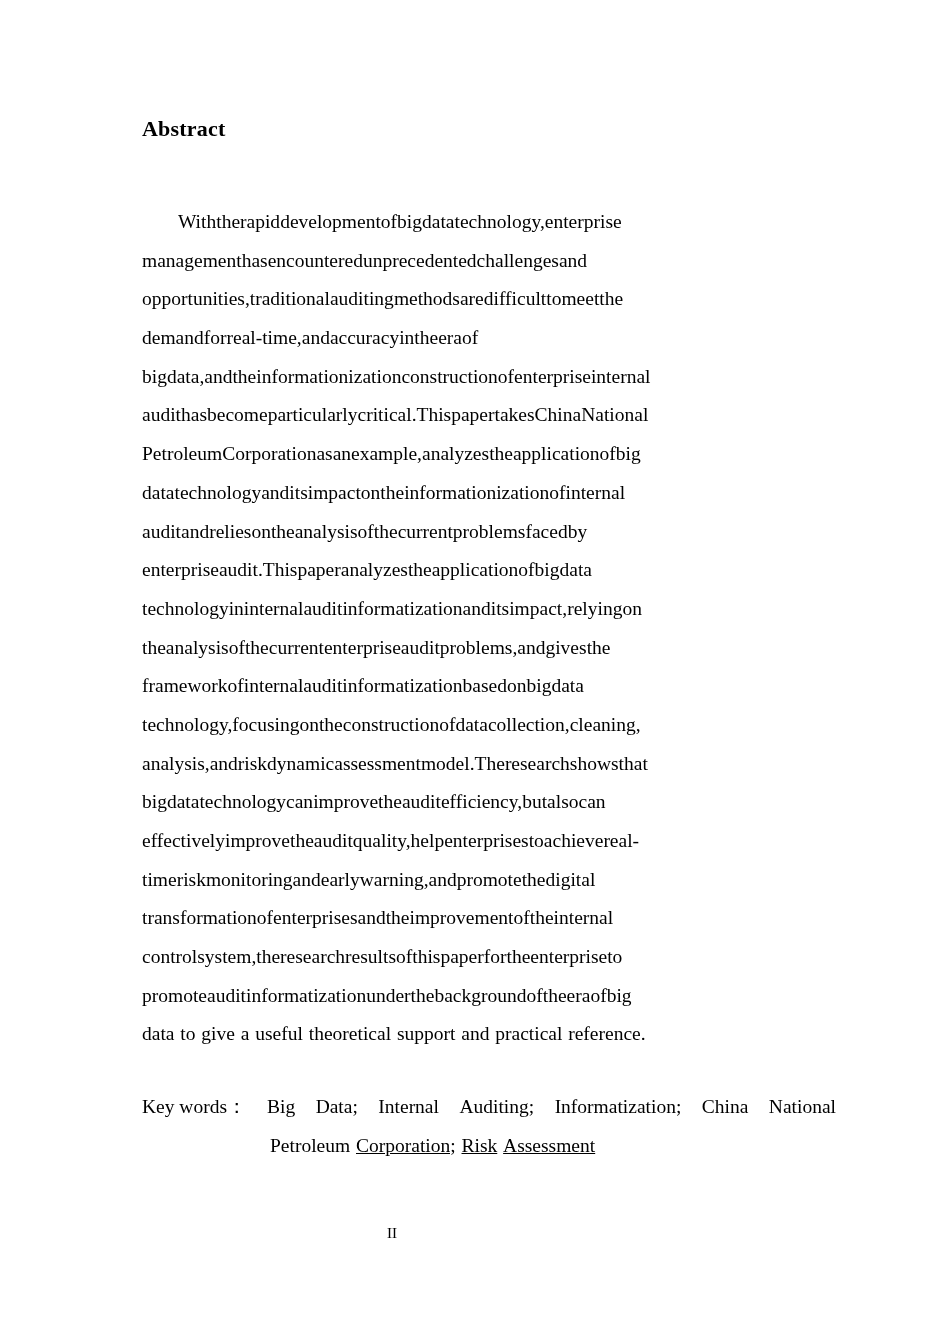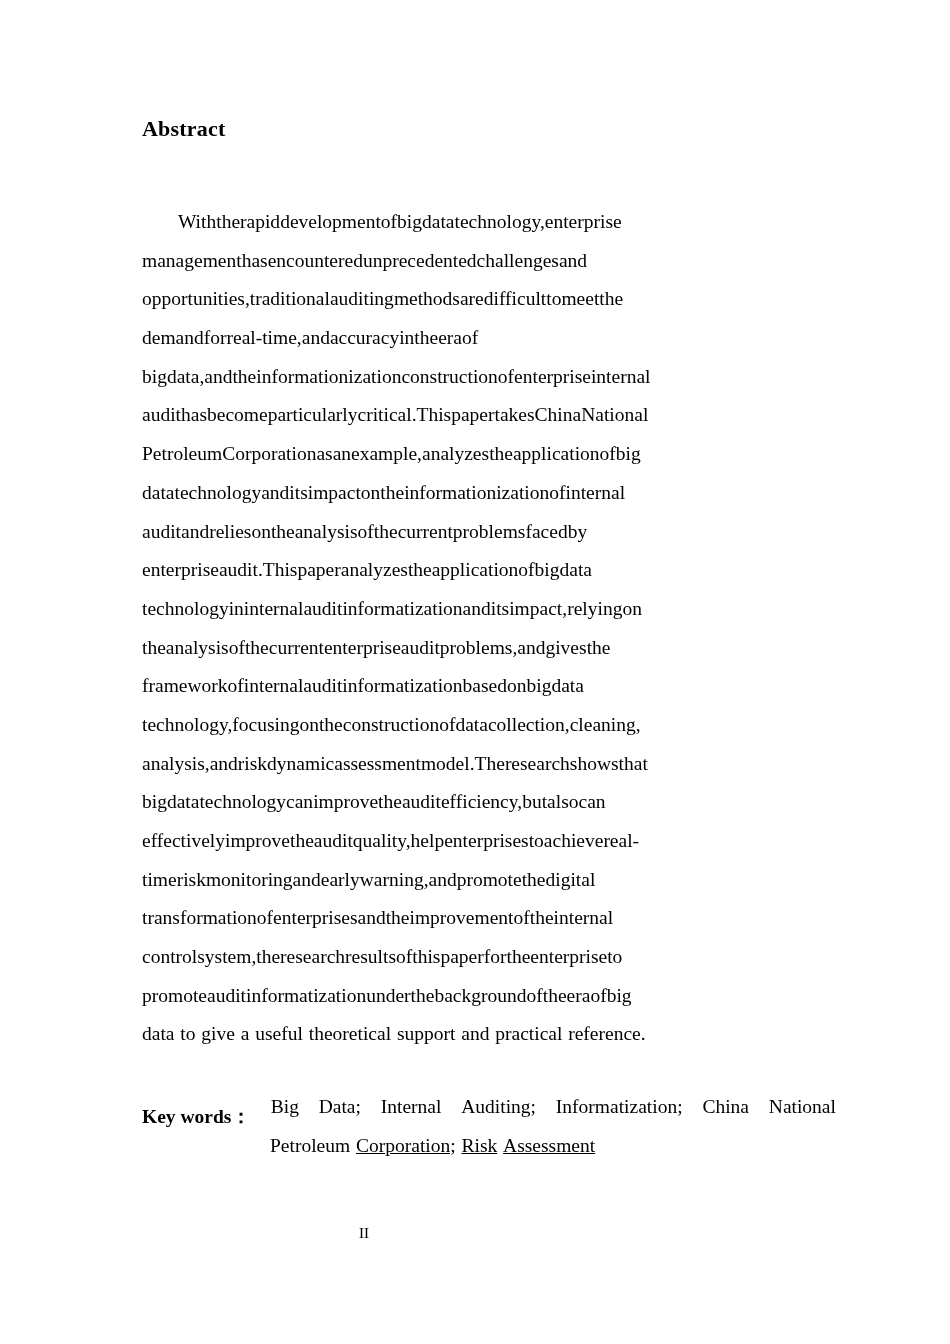--- a/index.html
+++ b/index.html
@@ -79,39 +79,38 @@
     display: flex;
     height: 38.7px;
     font-size: 19.5px;
     line-height: 38.7px;
     white-space: pre;
   }
   .kw-line.row1 {
     justify-content: space-between;
   }
   .kw-label {
-    font-weight: bold;
+    font-weight: normal;
     white-space: pre;
-    margin-top: 10px;
   }
   .kw-line.row2 {
     padding-left: 128px;
   }
   .kw-line.row2 .w + .w {
     margin-left: 0.30em;
     text-decoration: underline;
   }
 
   
   .page-number {
     position: absolute;
-    left: 359px;
+    left: 380px;
     top: 1222px;
     width: 24px;
-    text-align: left;
+    text-align: center;
     font-size: 15px;
     line-height: 22px;
   }
 </style>
 </head>
 <body>
 
 <div class="page">
 
   <div class="doc-title">Abstract</div>

